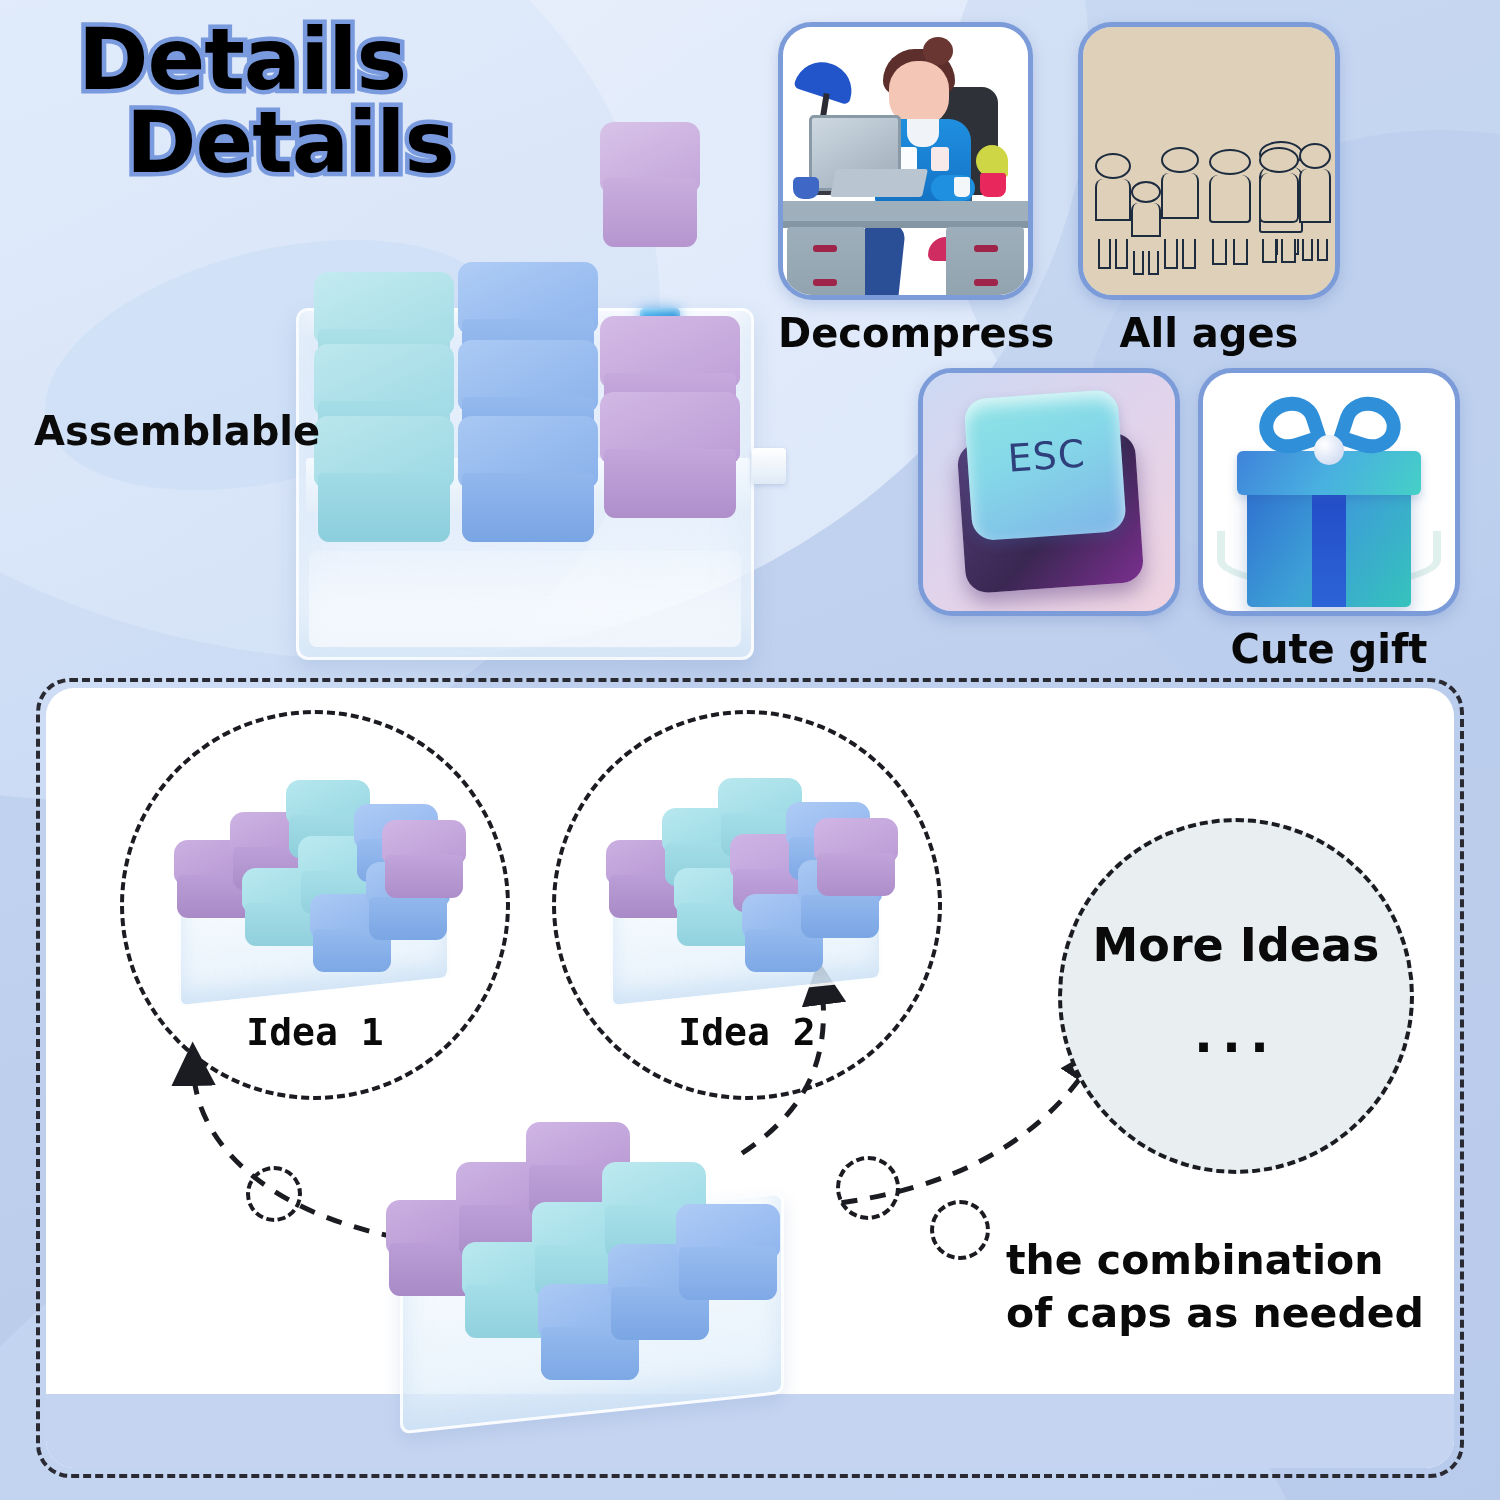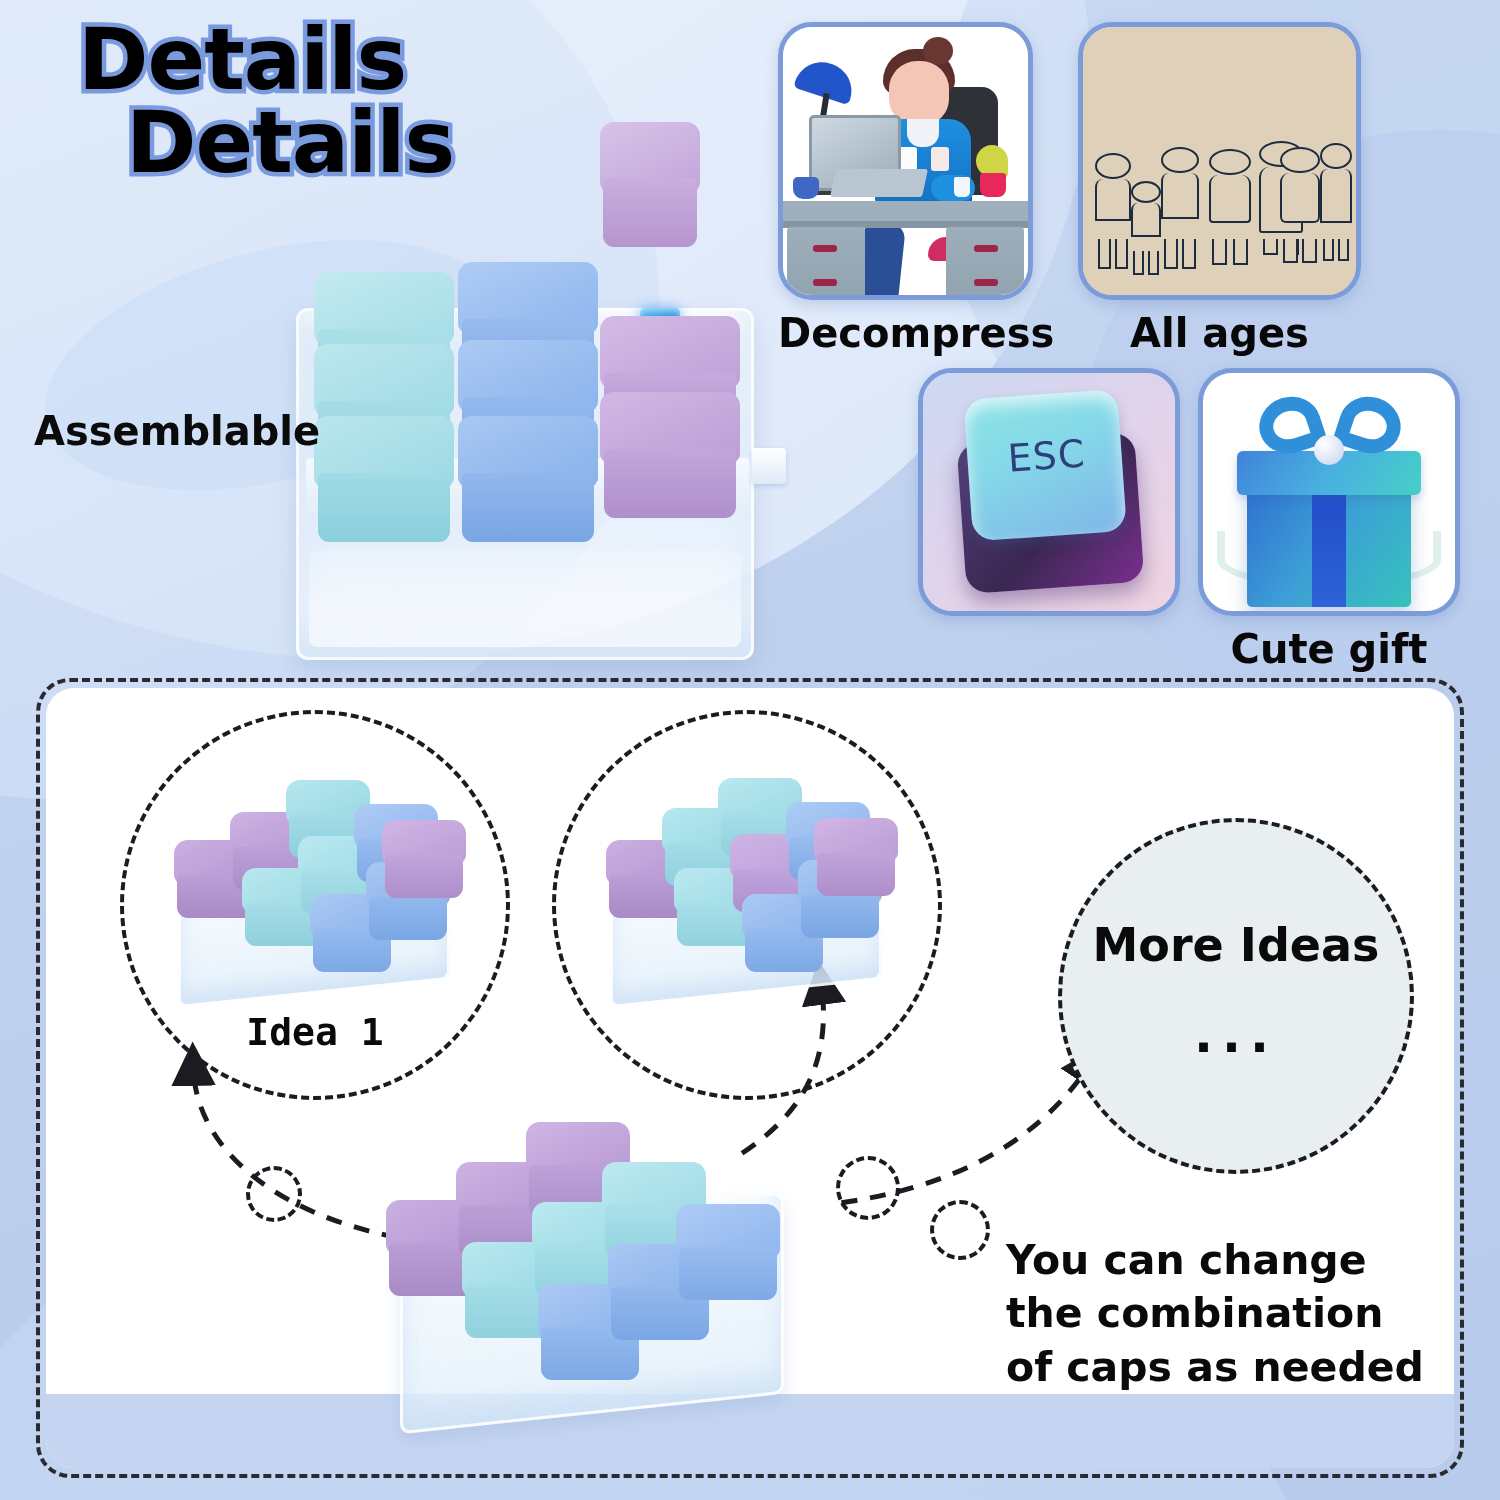--- a/index.html
+++ b/index.html
@@ -356,21 +356,21 @@
         <div class="d-arm"></div>
         <div class="d-mug"></div>
           <div class="d-cup"></div>
         <div class="d-plant"></div>
           <div class="d-plant-pot"></div>
       </div>
     </div>
     <div class="cap" style="top:288px;">Decompress</div>
   </div>
 
-  <div class="fcard" style="left:300px;top:0;width:283px;height:278px;">
+  <div class="fcard" style="left:300px;top:0;width:262px;height:278px;">
     <div class="frame">
       <div class="sc2">
         <div class="person" style="left:12px;width:36px;height:86px;">
           <div class="hd"></div>
             <div class="bd" style="height:42px;border-radius:8px 8px 0 0;"></div>
           <div class="lg">
               <i></i>
               <i></i>
             </div>
           </div>
@@ -550,20 +550,21 @@
           </div>
         <div class="bp-cap kc" style="left:198px;top:94px;">
             <div class="top" style="background:linear-gradient(155deg,#a9c8f3,#8ab1eb);"></div>
             <div class="front" style="background:linear-gradient(180deg,#93b8ed,#7aa6e4);"></div>
           </div>
         <div class="bp-cap kc" style="left:214px;top:52px;">
             <div class="top" style="background:linear-gradient(155deg,#d0b6e5,#bb9bd5);"></div>
             <div class="front" style="background:linear-gradient(180deg,#c1a4da,#ae8eca);"></div>
           </div>
       </div>
+      <div class="bubble-label" style="top:296px;">Idea 2</div>
     </div>
 
     <div class="bubble bub3">
       <div class="more-title">More Ideas</div>
       <div class="more-dots">...</div>
     </div>
 
     <div class="midprod">
       <div class="mid-case"></div>
       <div class="mid-cap kc" style="left:4px;top:106px;">
@@ -598,18 +599,17 @@
           <div class="top" style="background:linear-gradient(155deg,#a9c8f3,#8ab1eb);"></div>
           <div class="front" style="background:linear-gradient(180deg,#93b8ed,#7aa6e4);"></div>
         </div>
       <div class="mid-cap kc" style="left:294px;top:110px;">
           <div class="top" style="background:linear-gradient(155deg,#aecbf5,#8fb5ee);"></div>
           <div class="front" style="background:linear-gradient(180deg,#98bcef,#7fa9e6);"></div>
         </div>
     </div>
 
     <div class="bcaption">
-      <div>You can change</div>
       <div>the combination</div>
       <div>of caps as needed</div>
     </div>
   </div>
 </div>
 
 </body></html>

